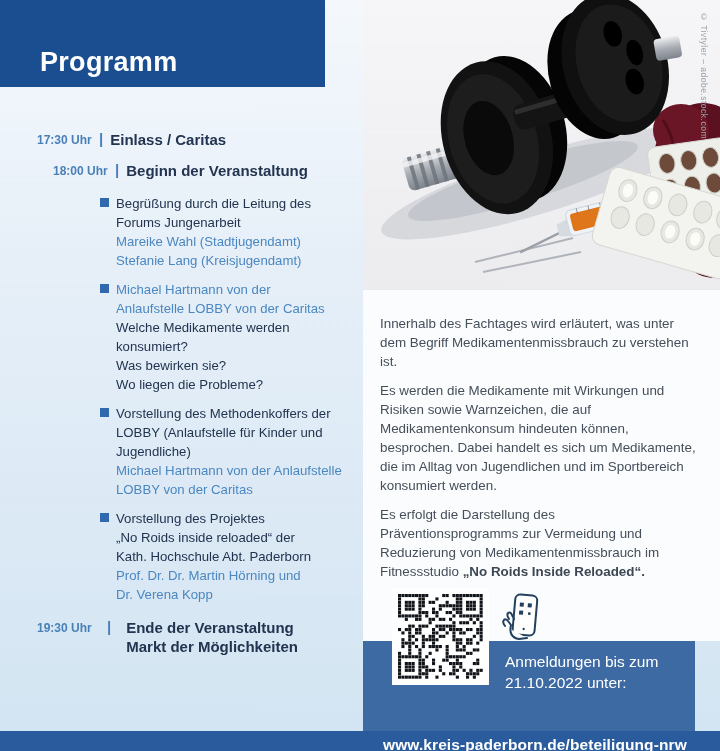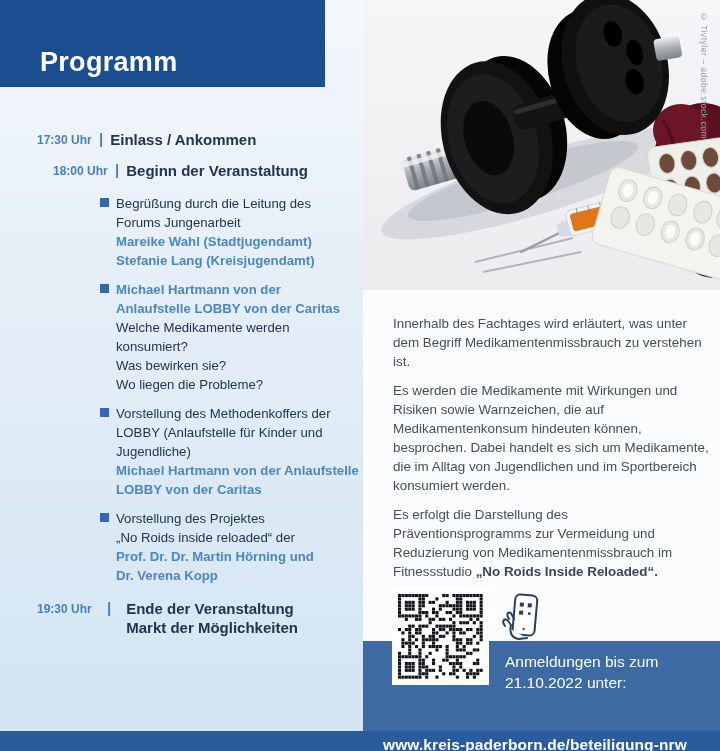--- a/index.html
+++ b/index.html
@@ -21,32 +21,32 @@
   .schedule{position:absolute;left:37px;top:130px;width:324px;}
   .srow{display:flex;align-items:flex-start;margin-bottom:12px;}
   .stime{width:56px;flex:0 0 56px;font-size:12px;font-weight:bold;color:#4a80b8;padding-top:3px;white-space:nowrap;}
   .ssep{color:#4a80b8;font-size:15px;margin:0 7px 0 6px;font-weight:bold;}
   .stitle{font-size:15px;font-weight:bold;color:#22344f;line-height:19px;}
   .agenda{margin:14px 0 0 63px;}
   .aitem{position:relative;padding-left:16px;margin-bottom:10px;}
   .aitem .bullet{position:absolute;left:0;top:4px;width:9px;height:9px;background:#3069ae;}
   .ln{font-size:13.2px;line-height:19px;}
   .ln.dark{color:#22344f;}
-  .ln.blue{color:#4b87c0;font-weight:bold;}
+  .ln.blue{color:#4b87c0;}
   .row-end{margin-top:14px;gap:8px;}
   
-  .info{position:absolute;left:393px;top:314px;width:316px;}
+  .info{position:absolute;left:380px;top:314px;width:316px;}
   .info p{margin:0 0 10px 0;font-size:13.4px;line-height:19px;color:#454f5b;}
   .info b{color:#3d4754;}
   
   .qr-box{position:absolute;left:392px;top:588px;width:97px;height:97px;background:#ffffff;z-index:3;}
   .qr-box svg{position:absolute;left:6px;top:6px;}
   .phone{position:absolute;left:499px;top:592px;width:44px;height:52px;z-index:3;}
   
-  .banner{position:absolute;left:363px;top:641px;width:357px;height:90px;background:#3d6aa2;z-index:2;}
+  .banner{position:absolute;left:363px;top:641px;width:332px;height:90px;background:#3d6aa2;z-index:2;}
   .reg-text{position:absolute;left:142px;top:10px;color:#ffffff;font-size:15.5px;line-height:21px;}
   .reg-url{position:absolute;left:20px;top:57px;color:#ffffff;font-size:15.5px;font-weight:bold;letter-spacing:.1px;text-decoration:none;margin-top:38px;}
   .bottom-bar{position:absolute;left:0;top:731px;width:720px;height:20px;background:#2a5c9d;z-index:1;}
 </style>
 </head>
 <body>
 
 <div class="page">
 
   <div class="header-bar">
@@ -184,21 +184,21 @@
     </svg>
   </div>
   <div class="credit">© Tivtyler – adobe.stock.com</div>
 
   <div class="white-panel"></div>
 
   <div class="schedule">
     <div class="srow">
       <span class="stime">17:30 Uhr</span>
       <span class="ssep">|</span>
-      <span class="stitle">Einlass / Ankommen</span>
+      <span class="stitle">Einlass / Caritas</span>
     </div>
     <div class="srow" style="margin-bottom:6px;margin-left:16px;">
       <span class="stime">18:00 Uhr</span>
       <span class="ssep">|</span>
       <span class="stitle">Beginn der Veranstaltung</span>
     </div>
 
     <div class="agenda">
       <div class="aitem">
         <span class="bullet"></span>
@@ -220,20 +220,21 @@
         <div class="ln dark">Vorstellung des Methodenkoffers der</div>
         <div class="ln dark">LOBBY (Anlaufstelle für Kinder und</div>
         <div class="ln dark">Jugendliche)</div>
         <div class="ln blue">Michael Hartmann von der Anlaufstelle</div>
         <div class="ln blue">LOBBY von der Caritas</div>
       </div>
       <div class="aitem">
         <span class="bullet"></span>
         <div class="ln dark">Vorstellung des Projektes</div>
         <div class="ln dark">„No Roids inside reloaded“ der</div>
+        <div class="ln dark">Kath. Hochschule Abt. Paderborn</div>
         <div class="ln blue">Prof. Dr. Dr. Martin Hörning und</div>
         <div class="ln blue">Dr. Verena Kopp</div>
       </div>
     </div>
 
     <div class="srow row-end">
       <span class="stime">19:30 Uhr</span>
       <span class="ssep">|</span>
       <span class="stitle">
         <span style="display:block">Ende der Veranstaltung</span>

